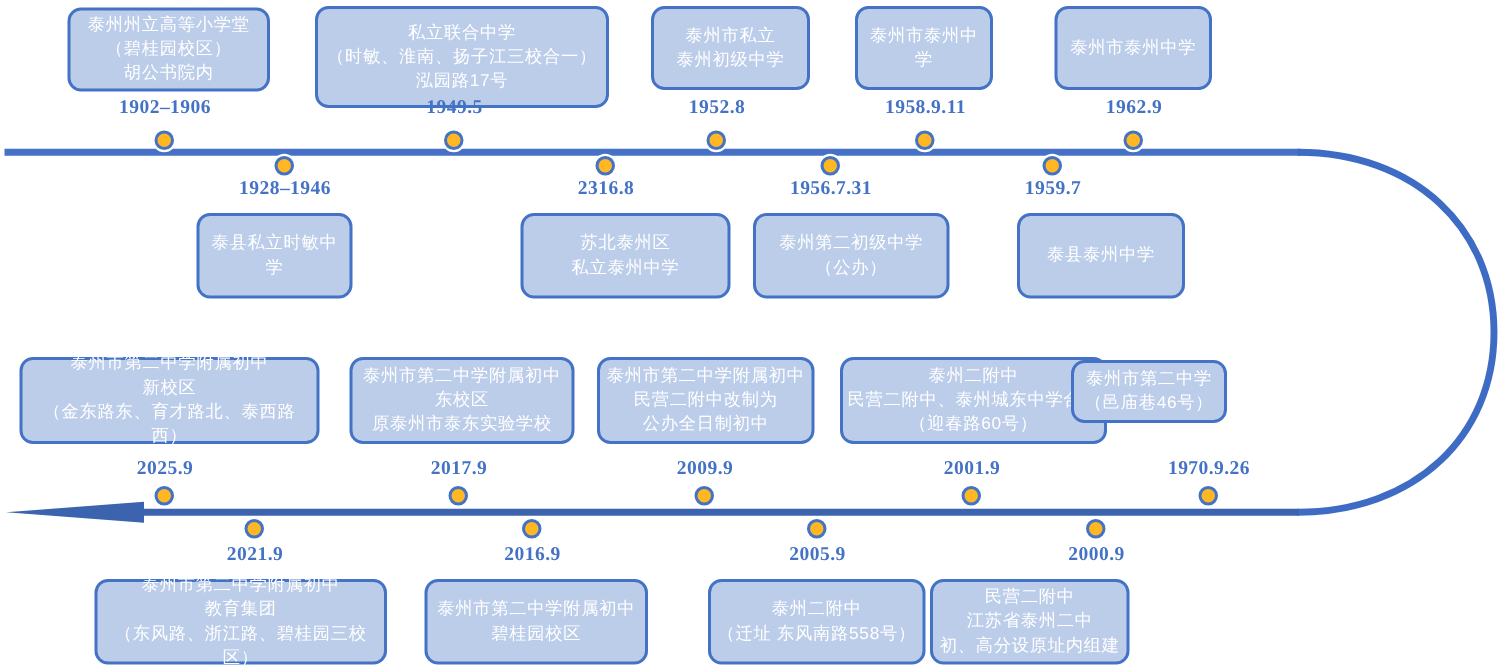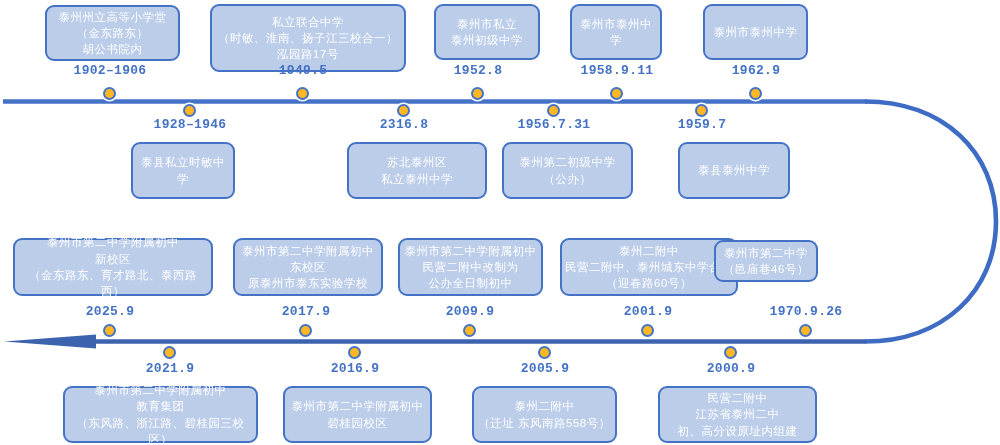--- a/index.html
+++ b/index.html
@@ -13,42 +13,42 @@
   .box{
     position:absolute;z-index:3;box-sizing:border-box;
     background:#bccdea;border:2px solid #4472c4;border-radius:9px;
     color:#ffffff;font-size:11.5px;line-height:1.42;letter-spacing:0.5px;
     display:flex;align-items:center;justify-content:center;text-align:center;
     white-space:pre-line;padding:2px 3px;
   }
   .date{
     position:absolute;z-index:3;width:130px;margin-left:-65px;text-align:center;
     color:#4472c4;font-weight:bold;font-size:13px;letter-spacing:0.3px;
-    font-family:Liberation Mono, monospace;
+    font-family:Liberation Serif, serif;
   }
   .dot{
     position:absolute;z-index:4;width:9px;height:9px;margin-left:-7px;
     border-radius:50%;background:#ffb723;border:2.5px solid #4472c4;
     box-shadow:0 0 0 1.5px #ffffff;
   }
 </style>
 </head>
 <body>
 
 <div id="stage">
 
   <svg class="lines" width="1000" height="445" viewBox="0 0 1000 445">
     <line x1="3" y1="101.5" x2="867" y2="101.5" stroke="#4572C6" stroke-width="4.6"></line>
     <path d="M 865 101.5 C 943 101.5 996 152 996 221.5 C 996 291 943 341.5 865 341.5" fill="none" stroke="#3E6BC4" stroke-width="4.6"></path>
     <line x1="866" y1="341.5" x2="94" y2="341.5" stroke="#3C63AE" stroke-width="4.6"></line>
     <polygon points="4,341.5 96,334.5 96,348.5" fill="#3C63AE"></polygon>
   </svg>
 
   <div class="box" style="left:45px;top:5px;width:135px;height:56px">泰州州立高等小学堂
-（金东路东）
+（碧桂园校区）
 胡公书院内</div>
   <div class="date" style="left:110px;top:63px">1902–1906</div>
   <div class="dot" style="left:110px;top:87px"></div>
 
   <div class="box" style="left:210px;top:4px;width:196px;height:68px">私立联合中学
 （时敏、淮南、扬子江三校合一）
 泓园路17号</div>
   <div class="date" style="left:303px;top:63px">1949.5</div>
   <div class="dot" style="left:303px;top:87px"></div>
 
@@ -123,17 +123,17 @@
   <div class="box" style="left:283px;top:386px;width:149px;height:57px">泰州市第二中学附属初中
 碧桂园校区</div>
 
   <div class="dot" style="left:545px;top:346px"></div>
   <div class="date" style="left:545px;top:361px">2005.9</div>
   <div class="box" style="left:472px;top:386px;width:145px;height:57px">泰州二附中
 （迁址 东风南路558号）</div>
 
   <div class="dot" style="left:731px;top:346px"></div>
   <div class="date" style="left:731px;top:361px">2000.9</div>
-  <div class="box" style="left:658px;top:386px;width:159px;height:57px">民营二附中
+  <div class="box" style="left:620px;top:386px;width:133px;height:57px">民营二附中
 江苏省泰州二中
 初、高分设原址内组建</div>
 
 </div>
 
 </body></html>

